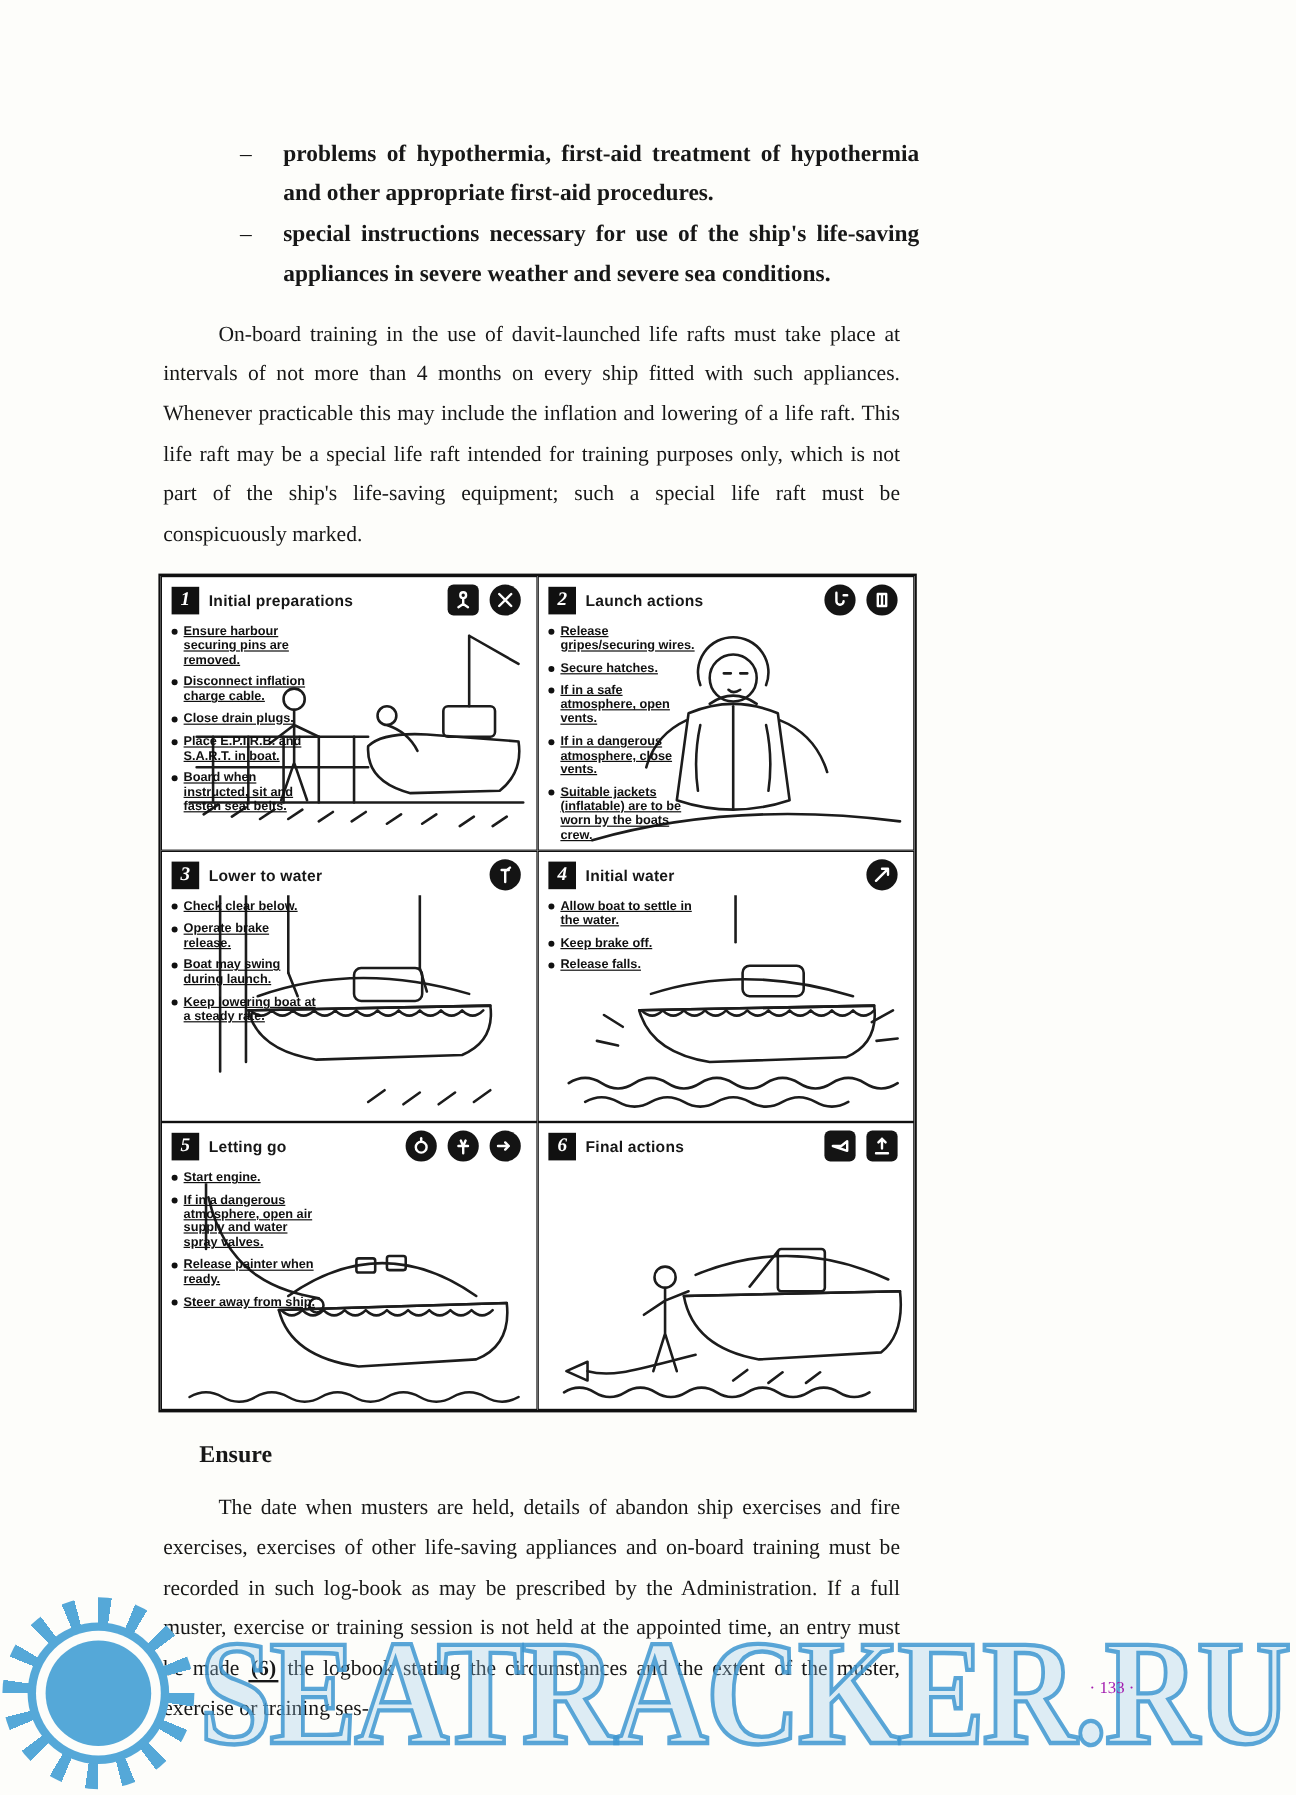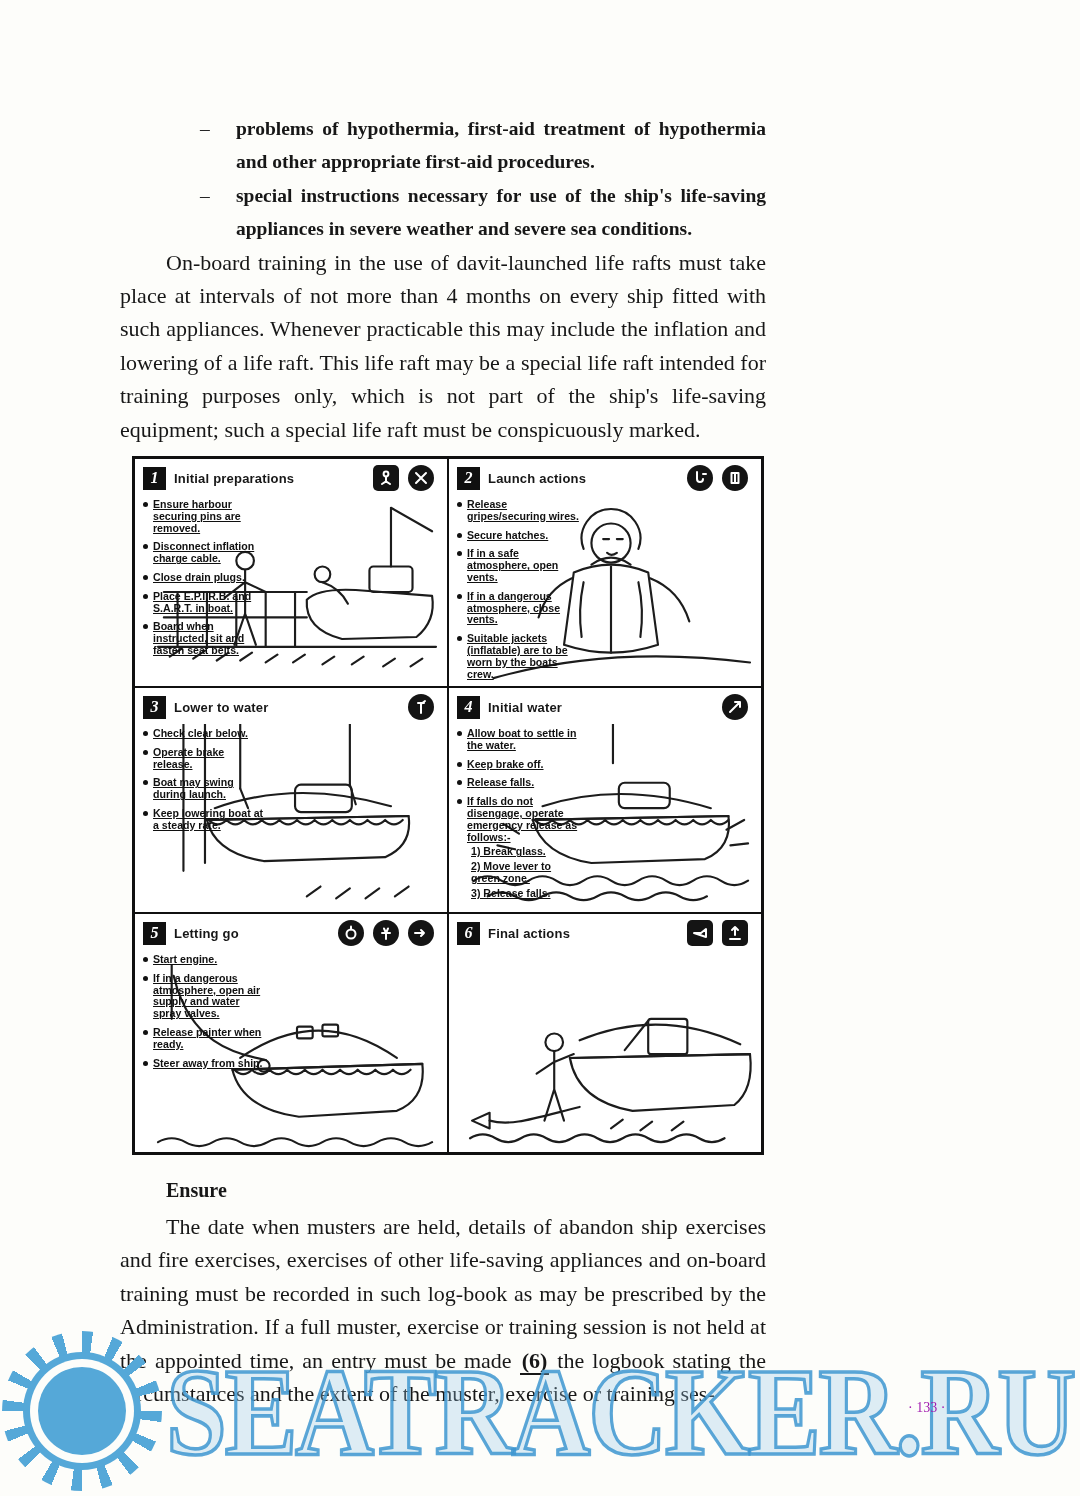--- a/index.html
+++ b/index.html
@@ -5,21 +5,21 @@
   html,body{margin:0;padding:0;background:#e8e8e8;}
   .page{position:relative;width:1080px;height:1496px;background:#fdfdfa;overflow:hidden;
         font-family:"Liberation Serif",serif;color:#171717;margin:0 auto;}
   .content{position:absolute;left:120px;top:112px;width:646px;z-index:1;}
 
   
   .top-bullets{list-style:none;margin:0;padding:0;}
   .top-bullets li{display:flex;padding-left:80px;font-size:19.5px;line-height:33.4px;text-align:justify;}
   .dash{flex:0 0 36px;}
   .btext{flex:1;font-weight:bold;}
-  .para{font-size:22px;line-height:33.4px;text-align:justify;margin:0;text-indent:46px;}
+  .para{font-size:18px;line-height:33.4px;text-align:justify;margin:16px;text-indent:46px;}
 
   
   .figure{margin:10px 0 20px 12px;width:628px;border:2px solid #101010;background:#fff;
           display:grid;grid-template-columns:1fr 1fr;grid-template-rows:229px 226px 240px;}
   .panel{border:1.5px solid #101010;position:relative;box-sizing:border-box;overflow:hidden;
          padding:6px 5px 3px 8px;font-family:"Liberation Sans",sans-serif;background:#fff;}
   .panel-head{display:flex;align-items:center;gap:8px;position:relative;z-index:3;}
   .num-badge{flex:0 0 23px;width:23px;height:23px;background:#101010;color:#fff;
              font-family:"Liberation Serif",serif;font-style:italic;font-weight:bold;font-size:16px;
              display:flex;align-items:center;justify-content:center;}
@@ -199,28 +199,20 @@
                 <svg viewBox="0 0 16 16">
                   <path d="M3 13L13 3M13 3H8M13 3v5"></path>
                 </svg>
               </span>
           </span>
         </header>
         <ul class="fig-list">
           <li>Allow boat to settle in the water.</li>
           <li>Keep brake off.</li>
           <li>Release falls.</li>
-          <li>
-            <span>If falls do not disengage, operate emergency release as follows:-</span>
-            <ol class="substeps">
-              <li>1) Break glass.</li>
-              <li>2) Move lever to green zone.</li>
-              <li>3) Release falls.</li>
-            </ol>
-          </li>
         </ul>
         <svg class="illus" viewBox="0 0 300 190">
           <g>
             <path d="M152 0 V40"></path>
             <path d="M80 84 Q160 58 252 86"></path>
             <rect x="158" y="60" width="52" height="26" rx="6"></rect>
             <path d="M70 98 Q80 134 130 142 L246 138 Q274 126 270 94 Z"></path>
             <path d="M70 98 L270 94"></path>
             <path d="M72 98 q9 9 18 0 q9 9 18 0 q9 9 18 0 q9 9 18 0 q9 9 18 0 q9 9 18 0 q9 9 18 0 q9 9 18 0 q9 9 18 0 q9 9 18 0 q9 9 18 0"></path>
             <path d="M10 160 q14 -9 28 0 q14 9 28 0 q14 -9 28 0 q14 9 28 0 q14 -9 28 0 q14 9 28 0 q14 -9 28 0 q14 9 28 0 q14 -9 28 0 q14 9 28 0"></path>

